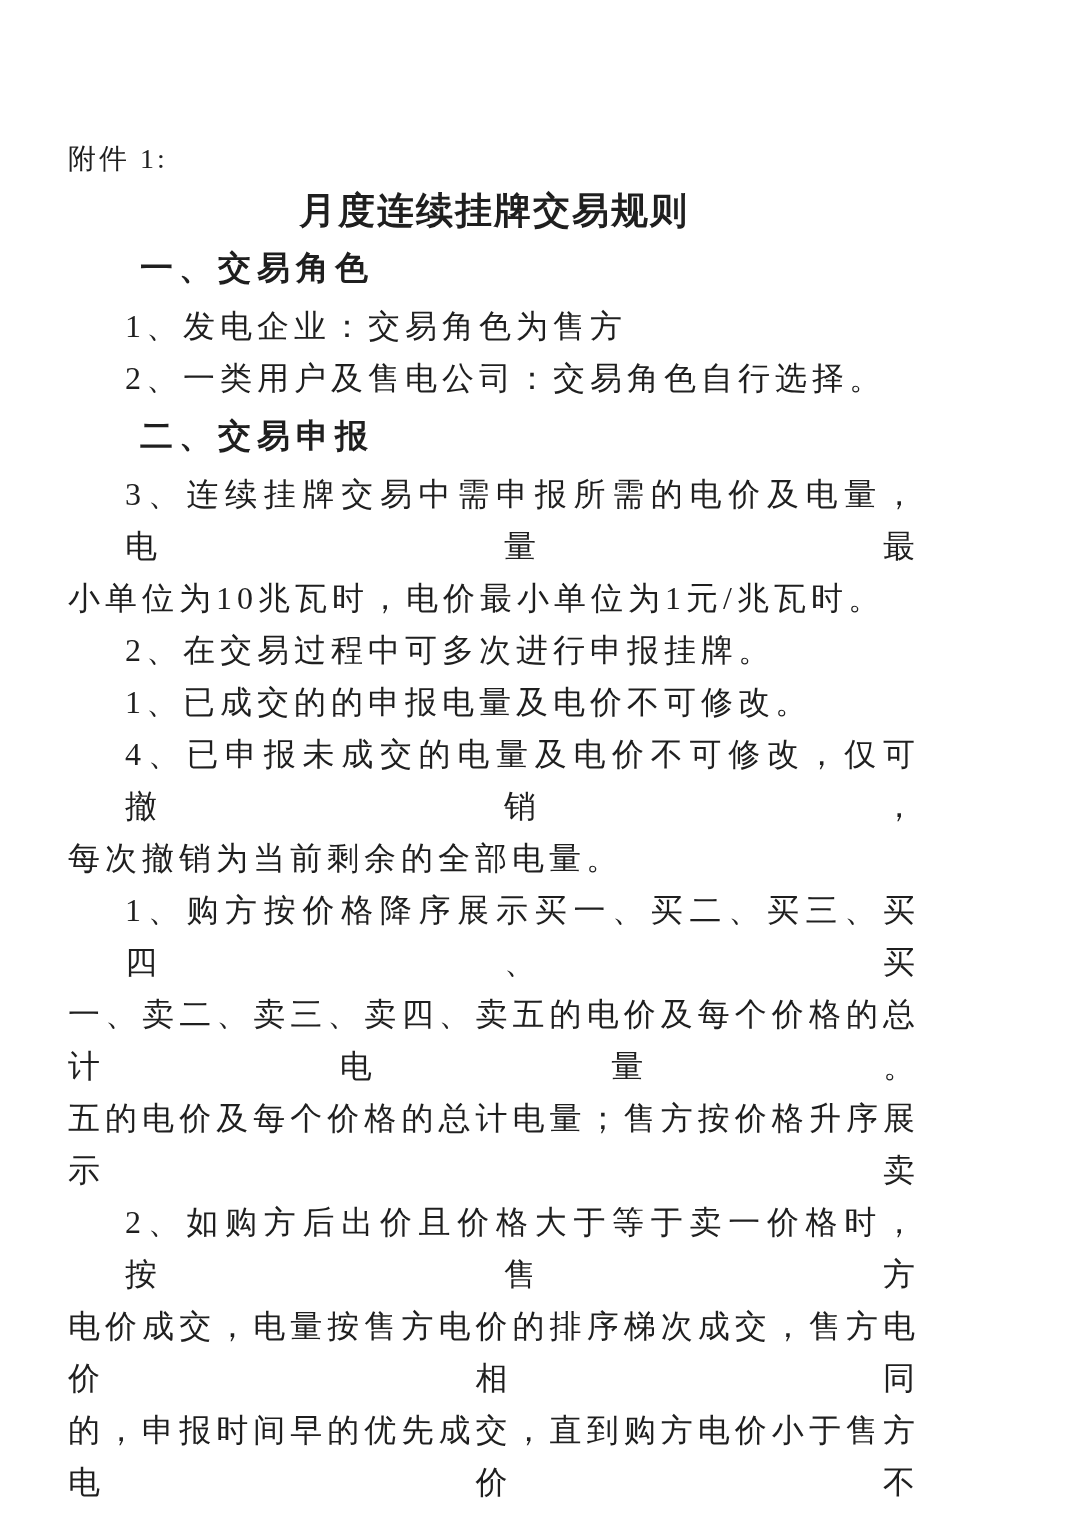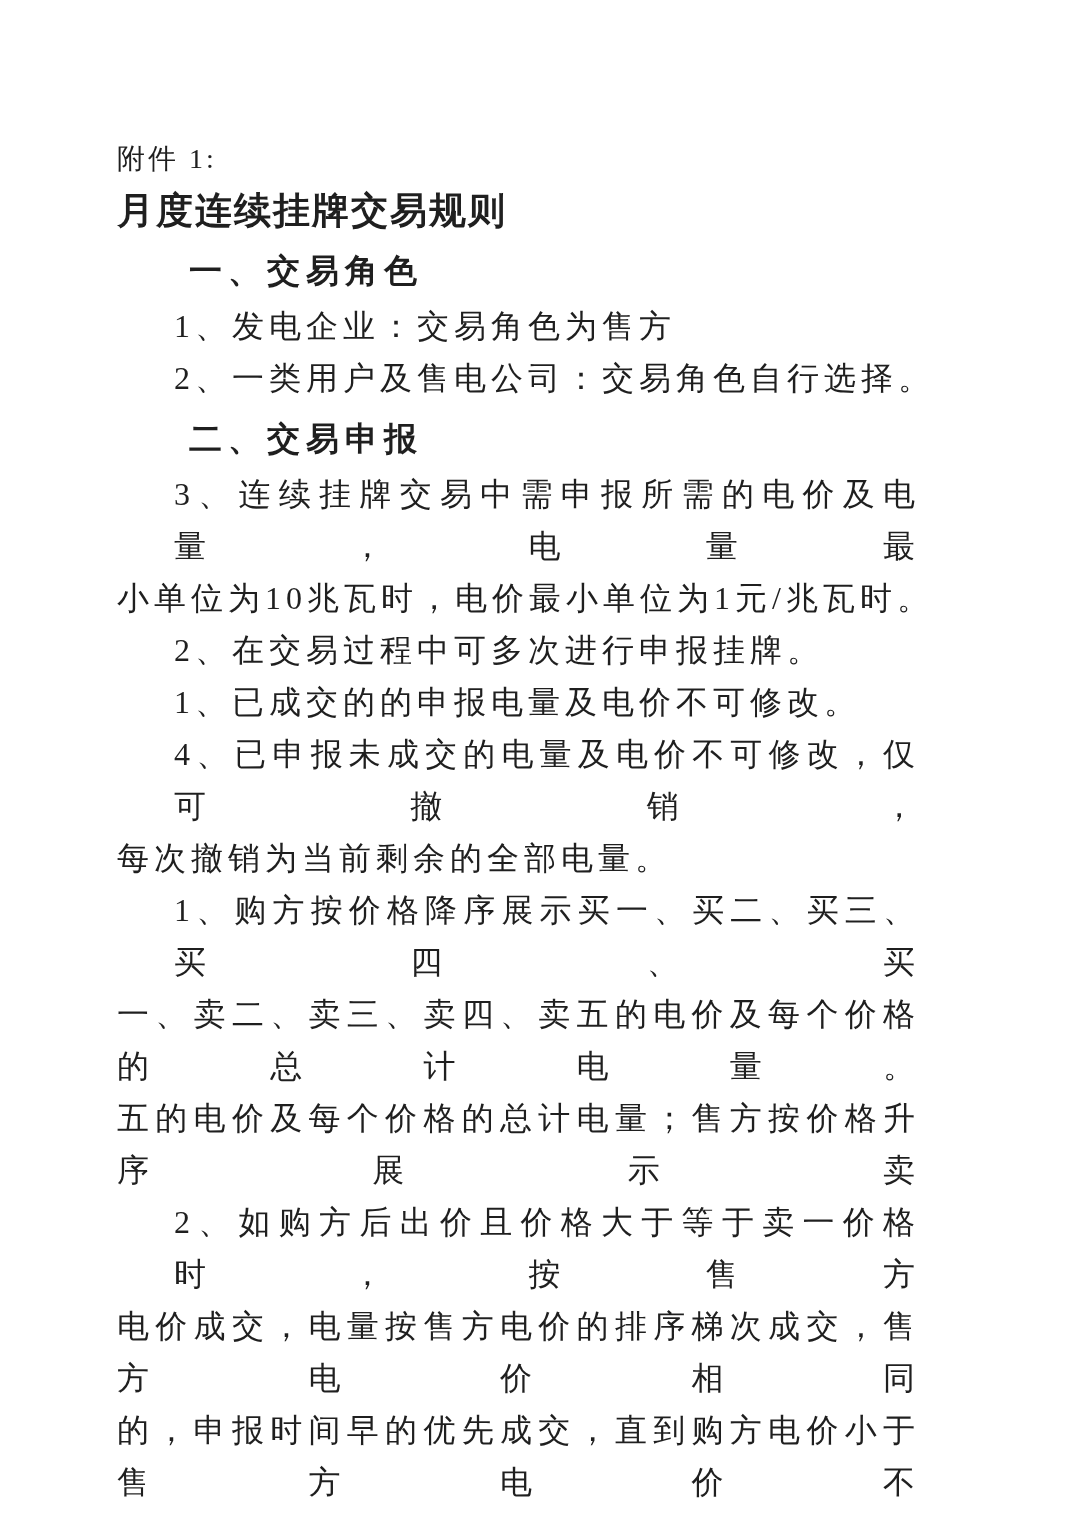--- a/index.html
+++ b/index.html
@@ -11,42 +11,43 @@
     height: 1527px;
     background: #ffffff;
     font-family: "Liberation Serif", "DejaVu Serif", serif;
     color: #1f1f1f;
     overflow: hidden;
   }
   .page {
     box-sizing: border-box;
     width: 1080px;
     height: 1527px;
-    padding: 140px 160px 0 117px;
+    padding: 140px 160px 0 68px;
   }
   .attachment {
     font-size: 28px;
     line-height: 38px;
     letter-spacing: 3px;
   }
   .doc-title {
     margin: 8px 0 0 0;
     font-size: 37px;
     font-weight: bold;
-    text-align: left;
+    text-align: center;
     line-height: 50px;
     letter-spacing: 2px;
   }
   .sec {
     margin: 6px 0 0 0;
     padding-left: 72px;
     font-size: 33px;
     font-weight: bold;
     line-height: 58px;
     letter-spacing: 6px;
+    font-family: Liberation Mono, monospace;
   }
   .ln {
     margin: 0;
     font-size: 32px;
     line-height: 52px;
     letter-spacing: 5px;
     white-space: nowrap;
   }
   .ln.just {
     white-space: normal;

